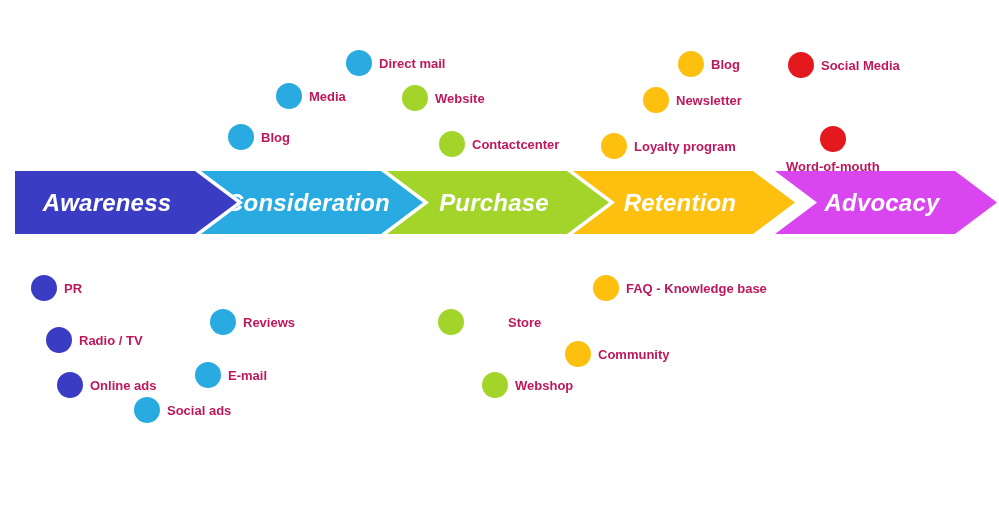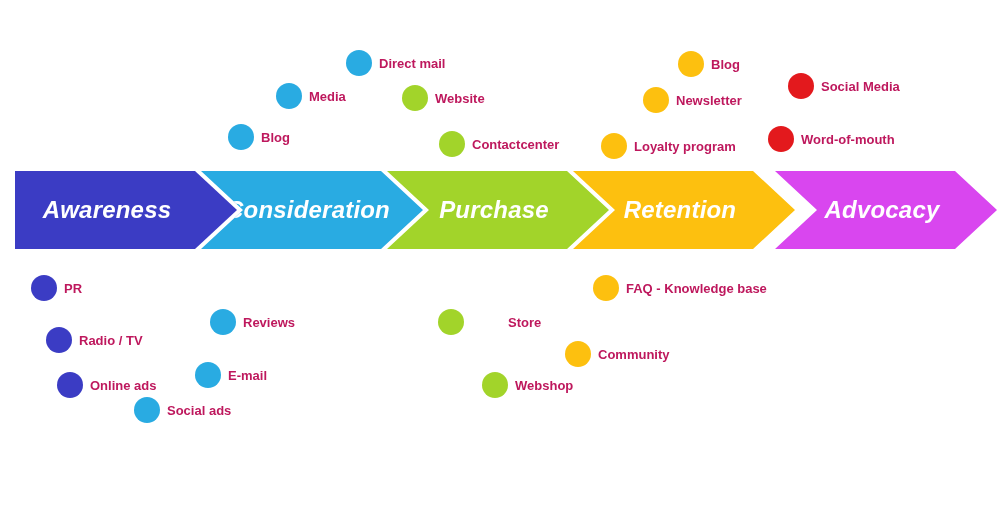--- a/index.html
+++ b/index.html
@@ -10,21 +10,21 @@
     width:999px;
     height:517px;
     background:#ffffff;
     overflow:hidden;
   }
   
   .stage {
     position:absolute;
     top:171px;
     width:222px;
-    height:78px;
+    height:63px;
     display:flex;
     align-items:center;
     justify-content:center;
     padding-right:38px;
     clip-path: polygon(0 0, calc(100% - 42px) 0, 100% 50%, calc(100% - 42px) 100%, 0 100%, 42px 50%);
   }
   .stage.first {
     clip-path: polygon(0 0, calc(100% - 42px) 0, 100% 50%, calc(100% - 42px) 100%, 0 100%);
     padding-left:0;
   }
@@ -104,25 +104,25 @@
         <span class="tp-label">Loyalty program</span>
       </div>
       <div class="touchpoint" style="left: 643px; top: 87px;">
         <span class="dot" style="background: rgb(253, 192, 15);"></span>
         <span class="tp-label">Newsletter</span>
       </div>
       <div class="touchpoint" style="left: 678px; top: 51px;">
         <span class="dot" style="background: rgb(253, 192, 15);"></span>
         <span class="tp-label">Blog</span>
       </div>
-      <div class="touchpoint" style="left: 788px; top: 52px; margin-top: 21px;">
+      <div class="touchpoint" style="left: 788px; top: 52px;">
         <span class="dot" style="background: rgb(227, 25, 29);"></span>
         <span class="tp-label">Social Media</span>
       </div>
-      <div class="touchpoint" style="left: 768px; top: 126px;">
+      <div class="touchpoint" style="left: 786px; top: 126px; flex-direction: column;">
         <span class="dot" style="background: rgb(227, 25, 29);"></span>
         <span class="tp-label">Word-of-mouth</span>
       </div>
       <div class="touchpoint" style="left: 31px; top: 275px;">
         <span class="dot" style="background: rgb(59, 60, 196);"></span>
         <span class="tp-label">PR</span>
       </div>
       <div class="touchpoint" style="left: 46px; top: 327px;">
         <span class="dot" style="background: rgb(59, 60, 196);"></span>
         <span class="tp-label">Radio / TV</span>

